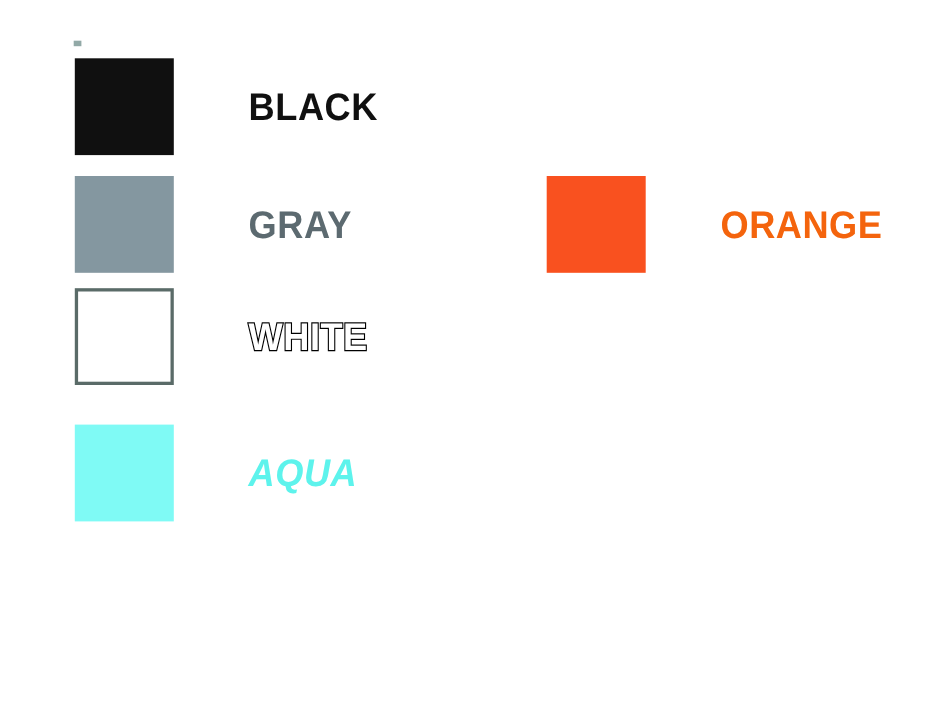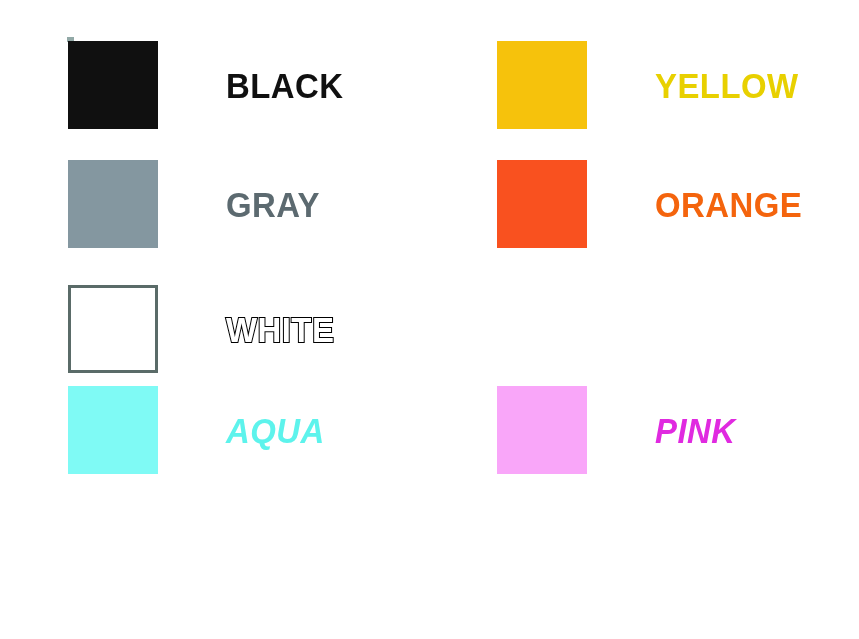--- a/index.html
+++ b/index.html
@@ -33,23 +33,23 @@
   }
   #column-left  { left: 0px; }
   #column-right { left: 429px; }
 
   .color-row {
     position: absolute;
     left: 0;
     width: 430px;
     height: 113px;
   }
-  .color-row.row-0 { top: 28px; }
+  .color-row.row-0 { top: 40px; }
   .color-row.row-1 { top: 147px; padding-left: 13px; }
-  .color-row.row-2 { top: 272px; padding-left: 20px; }
+  .color-row.row-2 { top: 249px; padding-left: 20px; }
   .color-row.row-3 { top: 373px; font-style: italic; }
   .color-row.row-4 { top: 486px; }
 
   .swatch-box {
     position: absolute;
     left: 68px;
     top: 13px;
     width: 90px;
     height: 88px;
     box-sizing: border-box;
@@ -112,27 +112,19 @@
       <div class="swatch-box" style="background: rgb(255, 255, 255); border: 3px solid rgb(90, 107, 104);"></div>
       <div class="swatch-label outlined">WHITE</div>
     </div>
     <div class="color-row row-3">
       <div class="swatch-box" style="background: rgb(127, 250, 245);"></div>
       <div class="swatch-label" style="color: rgb(93, 243, 236);">AQUA</div>
     </div>
   </div>
 
   <div class="color-column" id="column-right">
-    <div class="color-row row-0">
-      <div class="swatch-box" style="background: rgb(246, 194, 12);"></div>
-      <div class="swatch-label" style="color: rgb(232, 208, 0);">YELLOW</div>
-    </div>
     <div class="color-row row-1">
       <div class="swatch-box" style="background: rgb(249, 81, 31);"></div>
       <div class="swatch-label" style="color: rgb(244, 100, 13);">ORANGE</div>
-    </div>
-    <div class="color-row row-3">
-      <div class="swatch-box" style="background: rgb(249, 166, 249);"></div>
-      <div class="swatch-label" style="color: rgb(224, 42, 224);">PINK</div>
     </div>
   </div>
 
 </div>
 
 </body></html>

